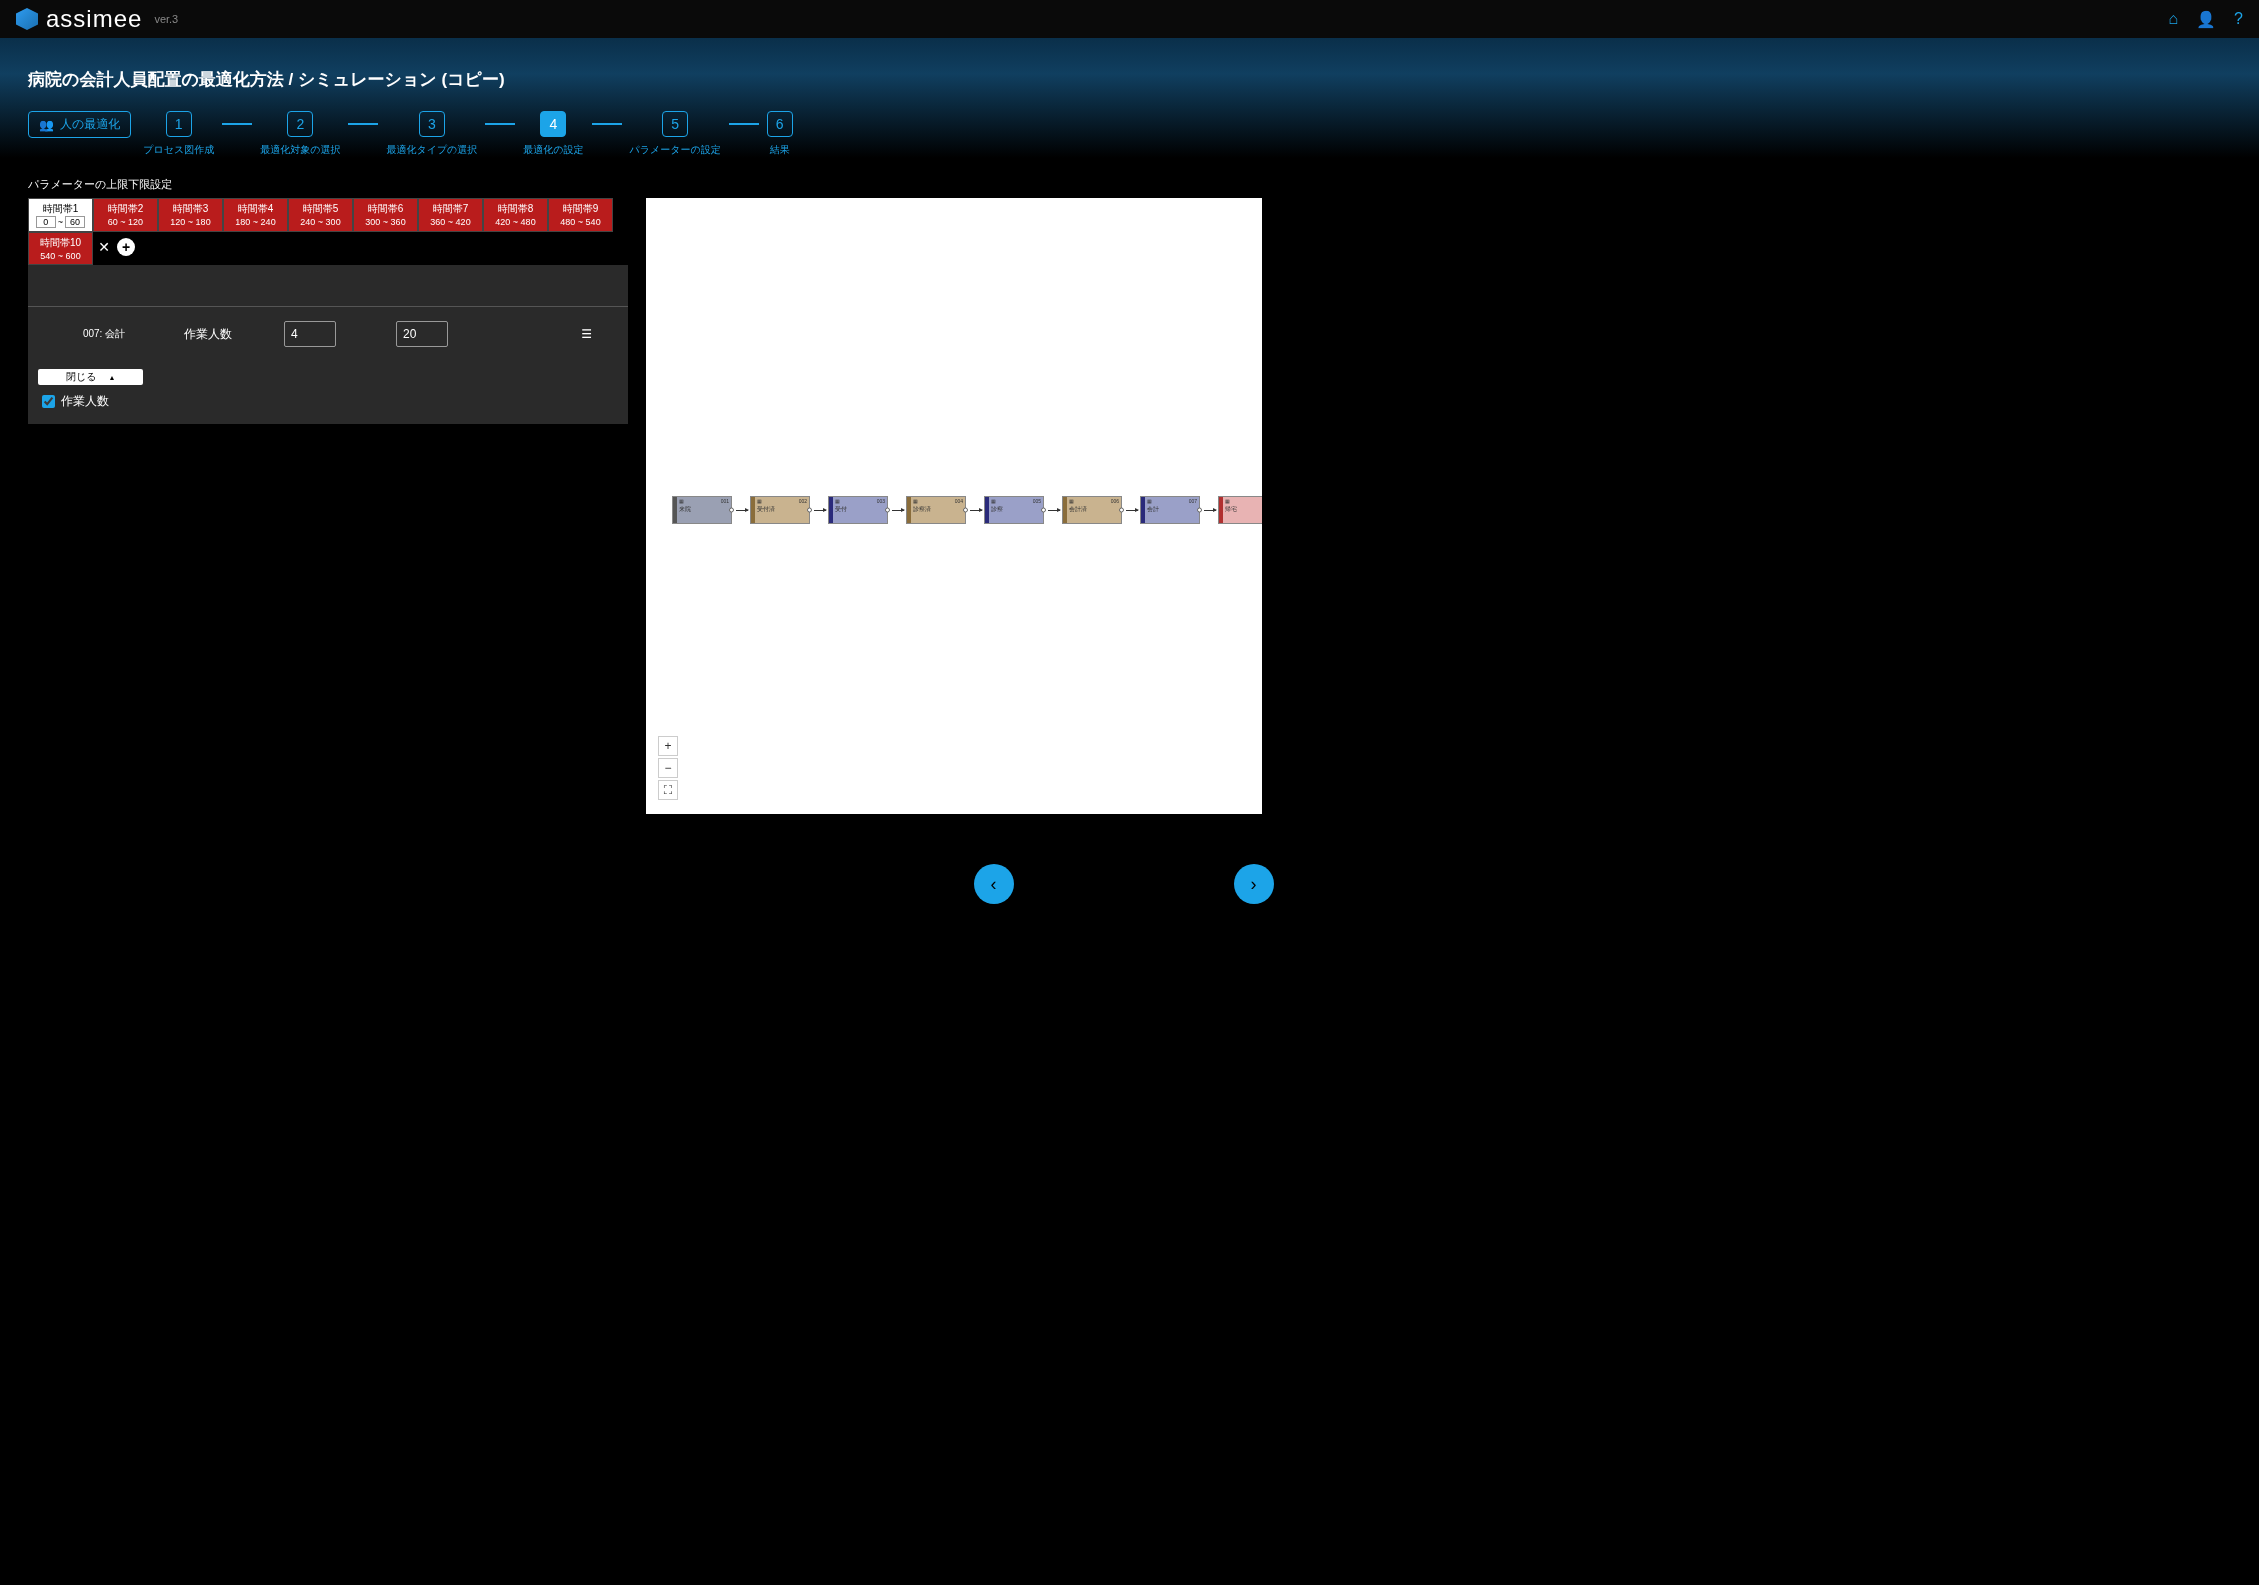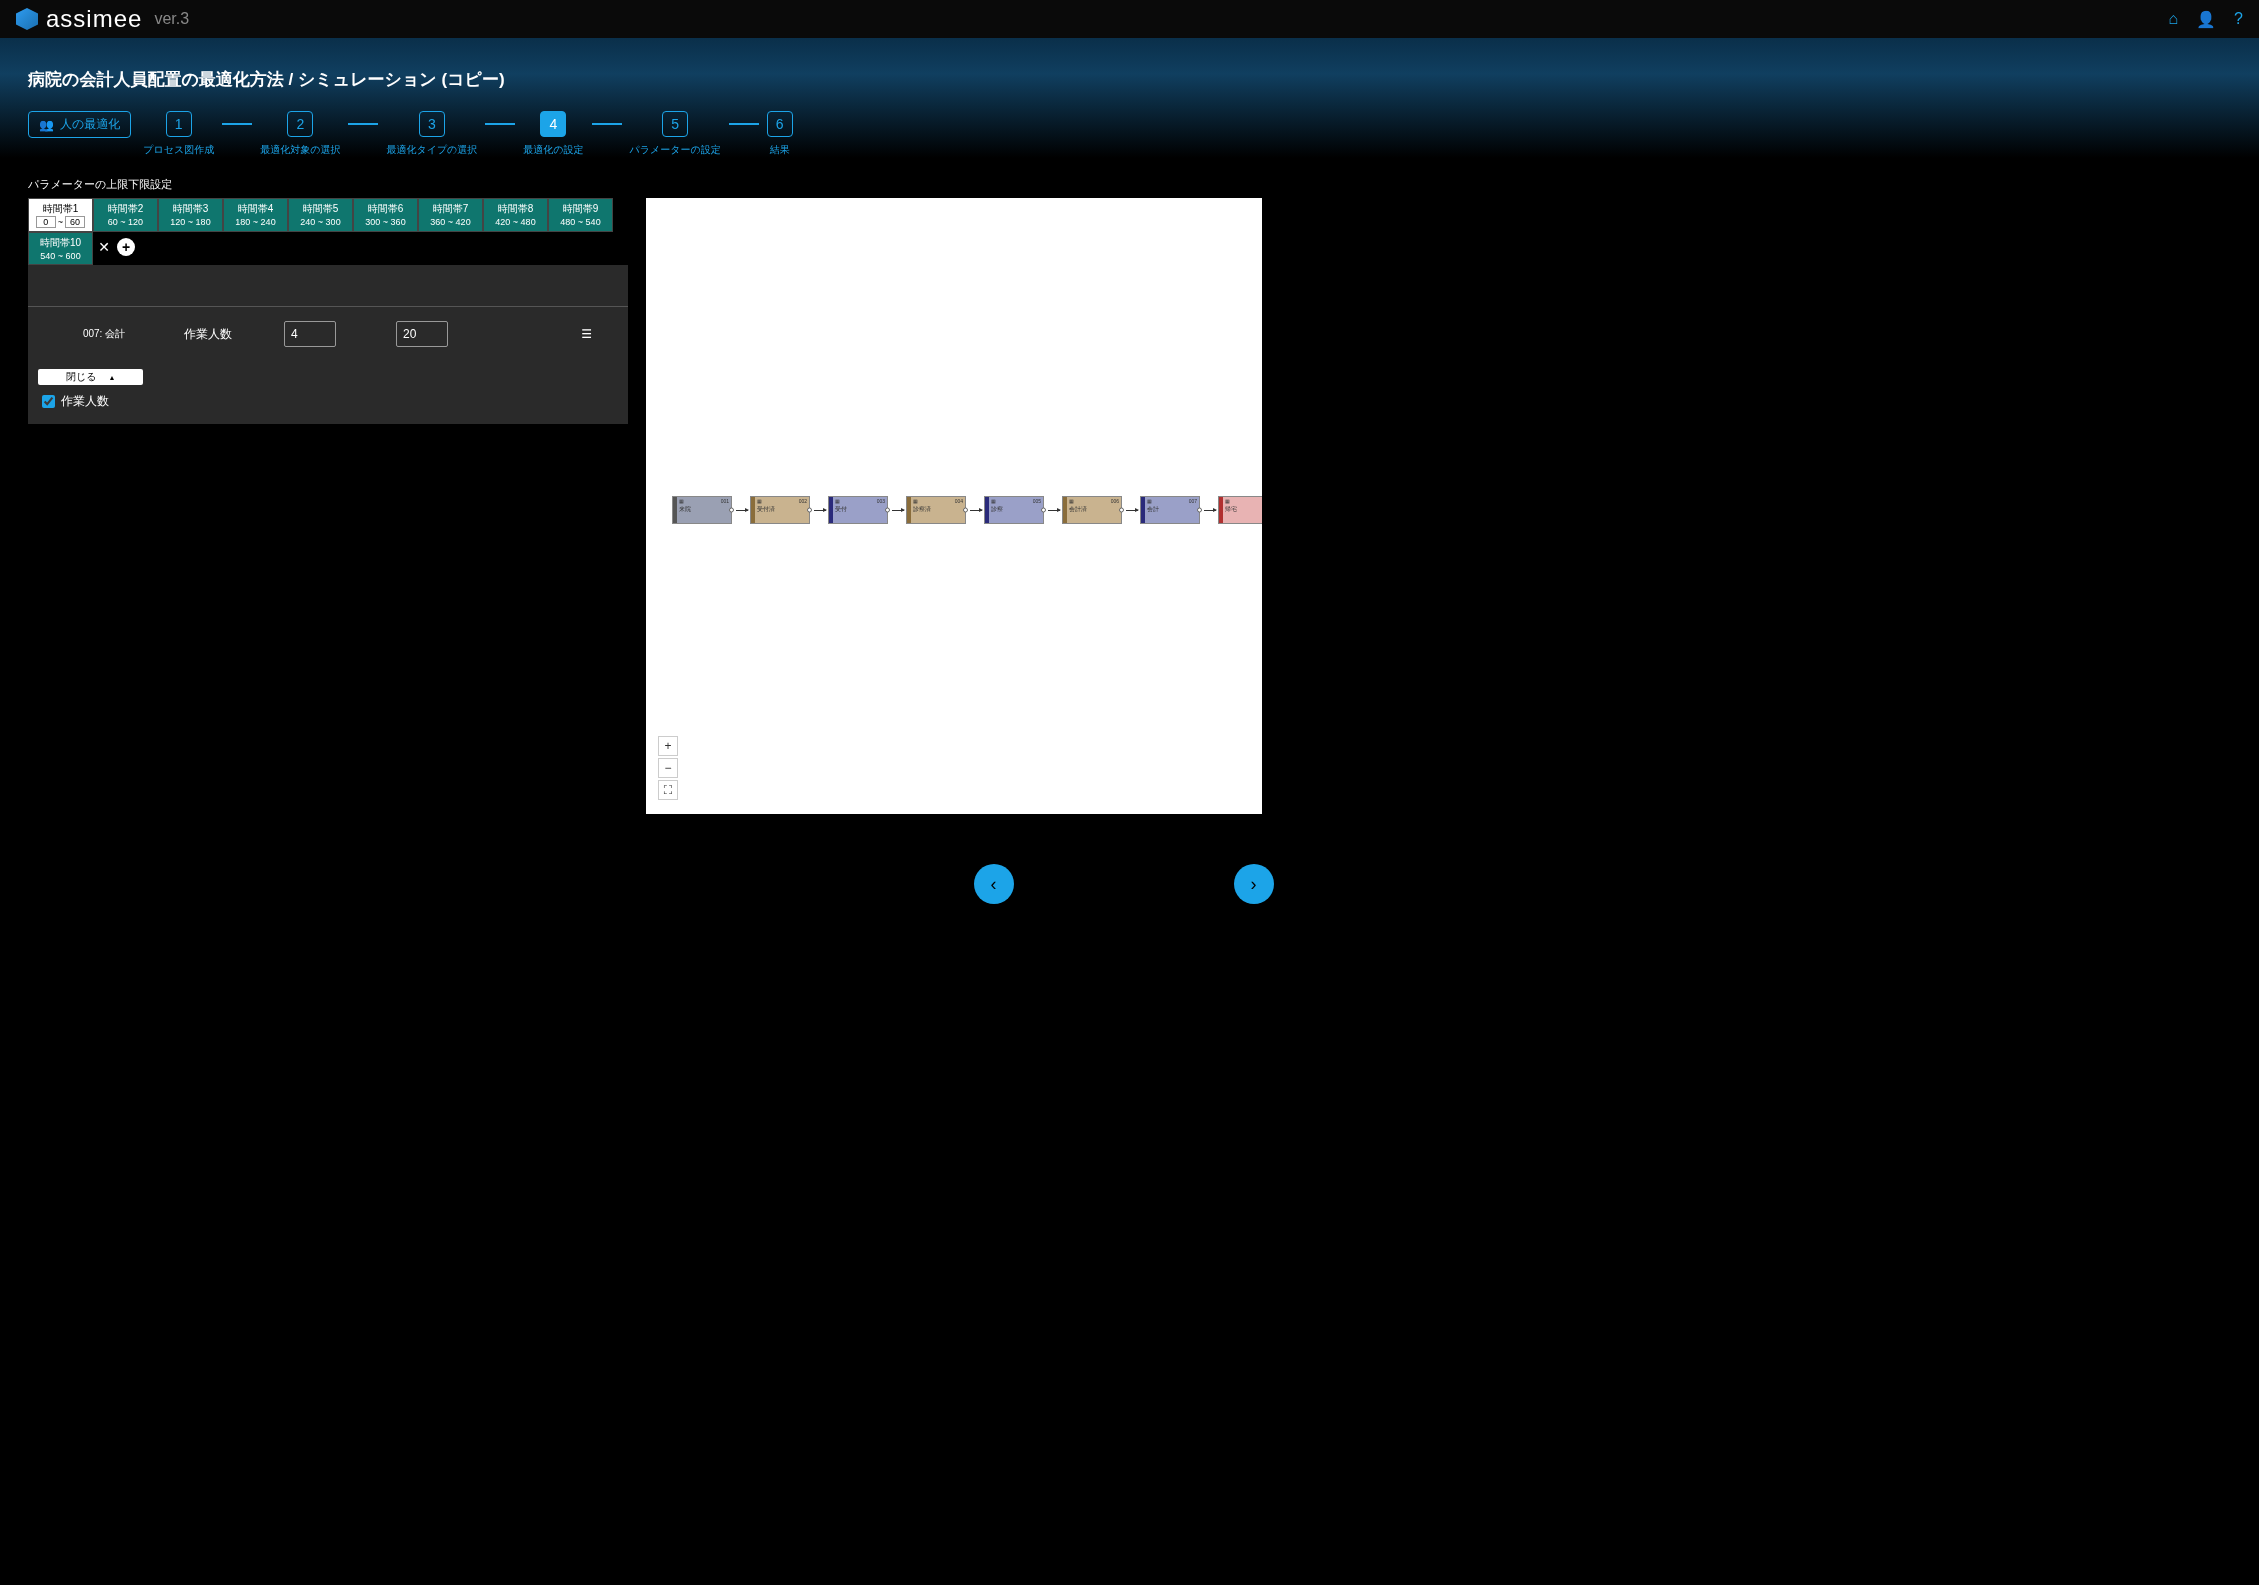--- a/index.html
+++ b/index.html
@@ -19,21 +19,21 @@
   padding: 0 16px;
   justify-content: space-between;
 }
 .logo-area { display: flex; align-items: center; gap: 8px; }
 .logo-cube {
   width: 22px; height: 22px;
   background: linear-gradient(135deg, #2e9cf0, #1a6fb0);
   clip-path: polygon(50% 0%, 100% 25%, 100% 75%, 50% 100%, 0% 75%, 0% 25%);
 }
 .logo-text { font-size: 24px; font-weight: 300; letter-spacing: 1px; }
-.ver-text { font-size: 16px; color: #888; margin-left: 4px; }
+.ver-text { font-size: 11px; color: #888; margin-left: 4px; }
 .top-icons { display: flex; gap: 18px; color: #1ca4e8; font-size: 16px; }
 .top-icons span { cursor: pointer; }
 .gradient-band {
   height: 120px;
   background: linear-gradient(180deg, #0a2f4a 0%, #103f60 30%, #000 100%);
   position: absolute;
   top: 38px; left: 0; right: 0;
   z-index: 0;
 }
 .content {
@@ -63,21 +63,21 @@
 }
 .step-box.active { background: #1ca4e8; color: #fff; }
 .step-label { font-size: 10px; color: #1ca4e8; margin-top: 6px; white-space: nowrap; font-family: Liberation Serif, serif; }
 .step-line { width: 30px; height: 1.5px; background: #1ca4e8; margin: 0 8px; margin-top: 12px; }
 .section-label { font-size: 11px; font-weight: 400; margin-bottom: 6px; }
 .main-row { display: flex; gap: 18px; align-items: flex-start; }
 .left-panel { width: 600px; }
 .time-tabs { display: flex; flex-wrap: wrap; }
 .time-tab {
   border: 1px solid #444;
-  background: #0f766e;
+  background: #b91c1c;
   padding: 3px 0;
   text-align: center;
   font-size: 10px;
   min-width: 65px;
   display: flex; flex-direction: column; align-items: center;
   cursor: pointer;
 }
 .time-tab.active { background: #fff; color: #000; }
 .time-tab .tl { font-size: 10px; }
 .time-tab .tr { font-size: 9px; margin-top: 1px; }

